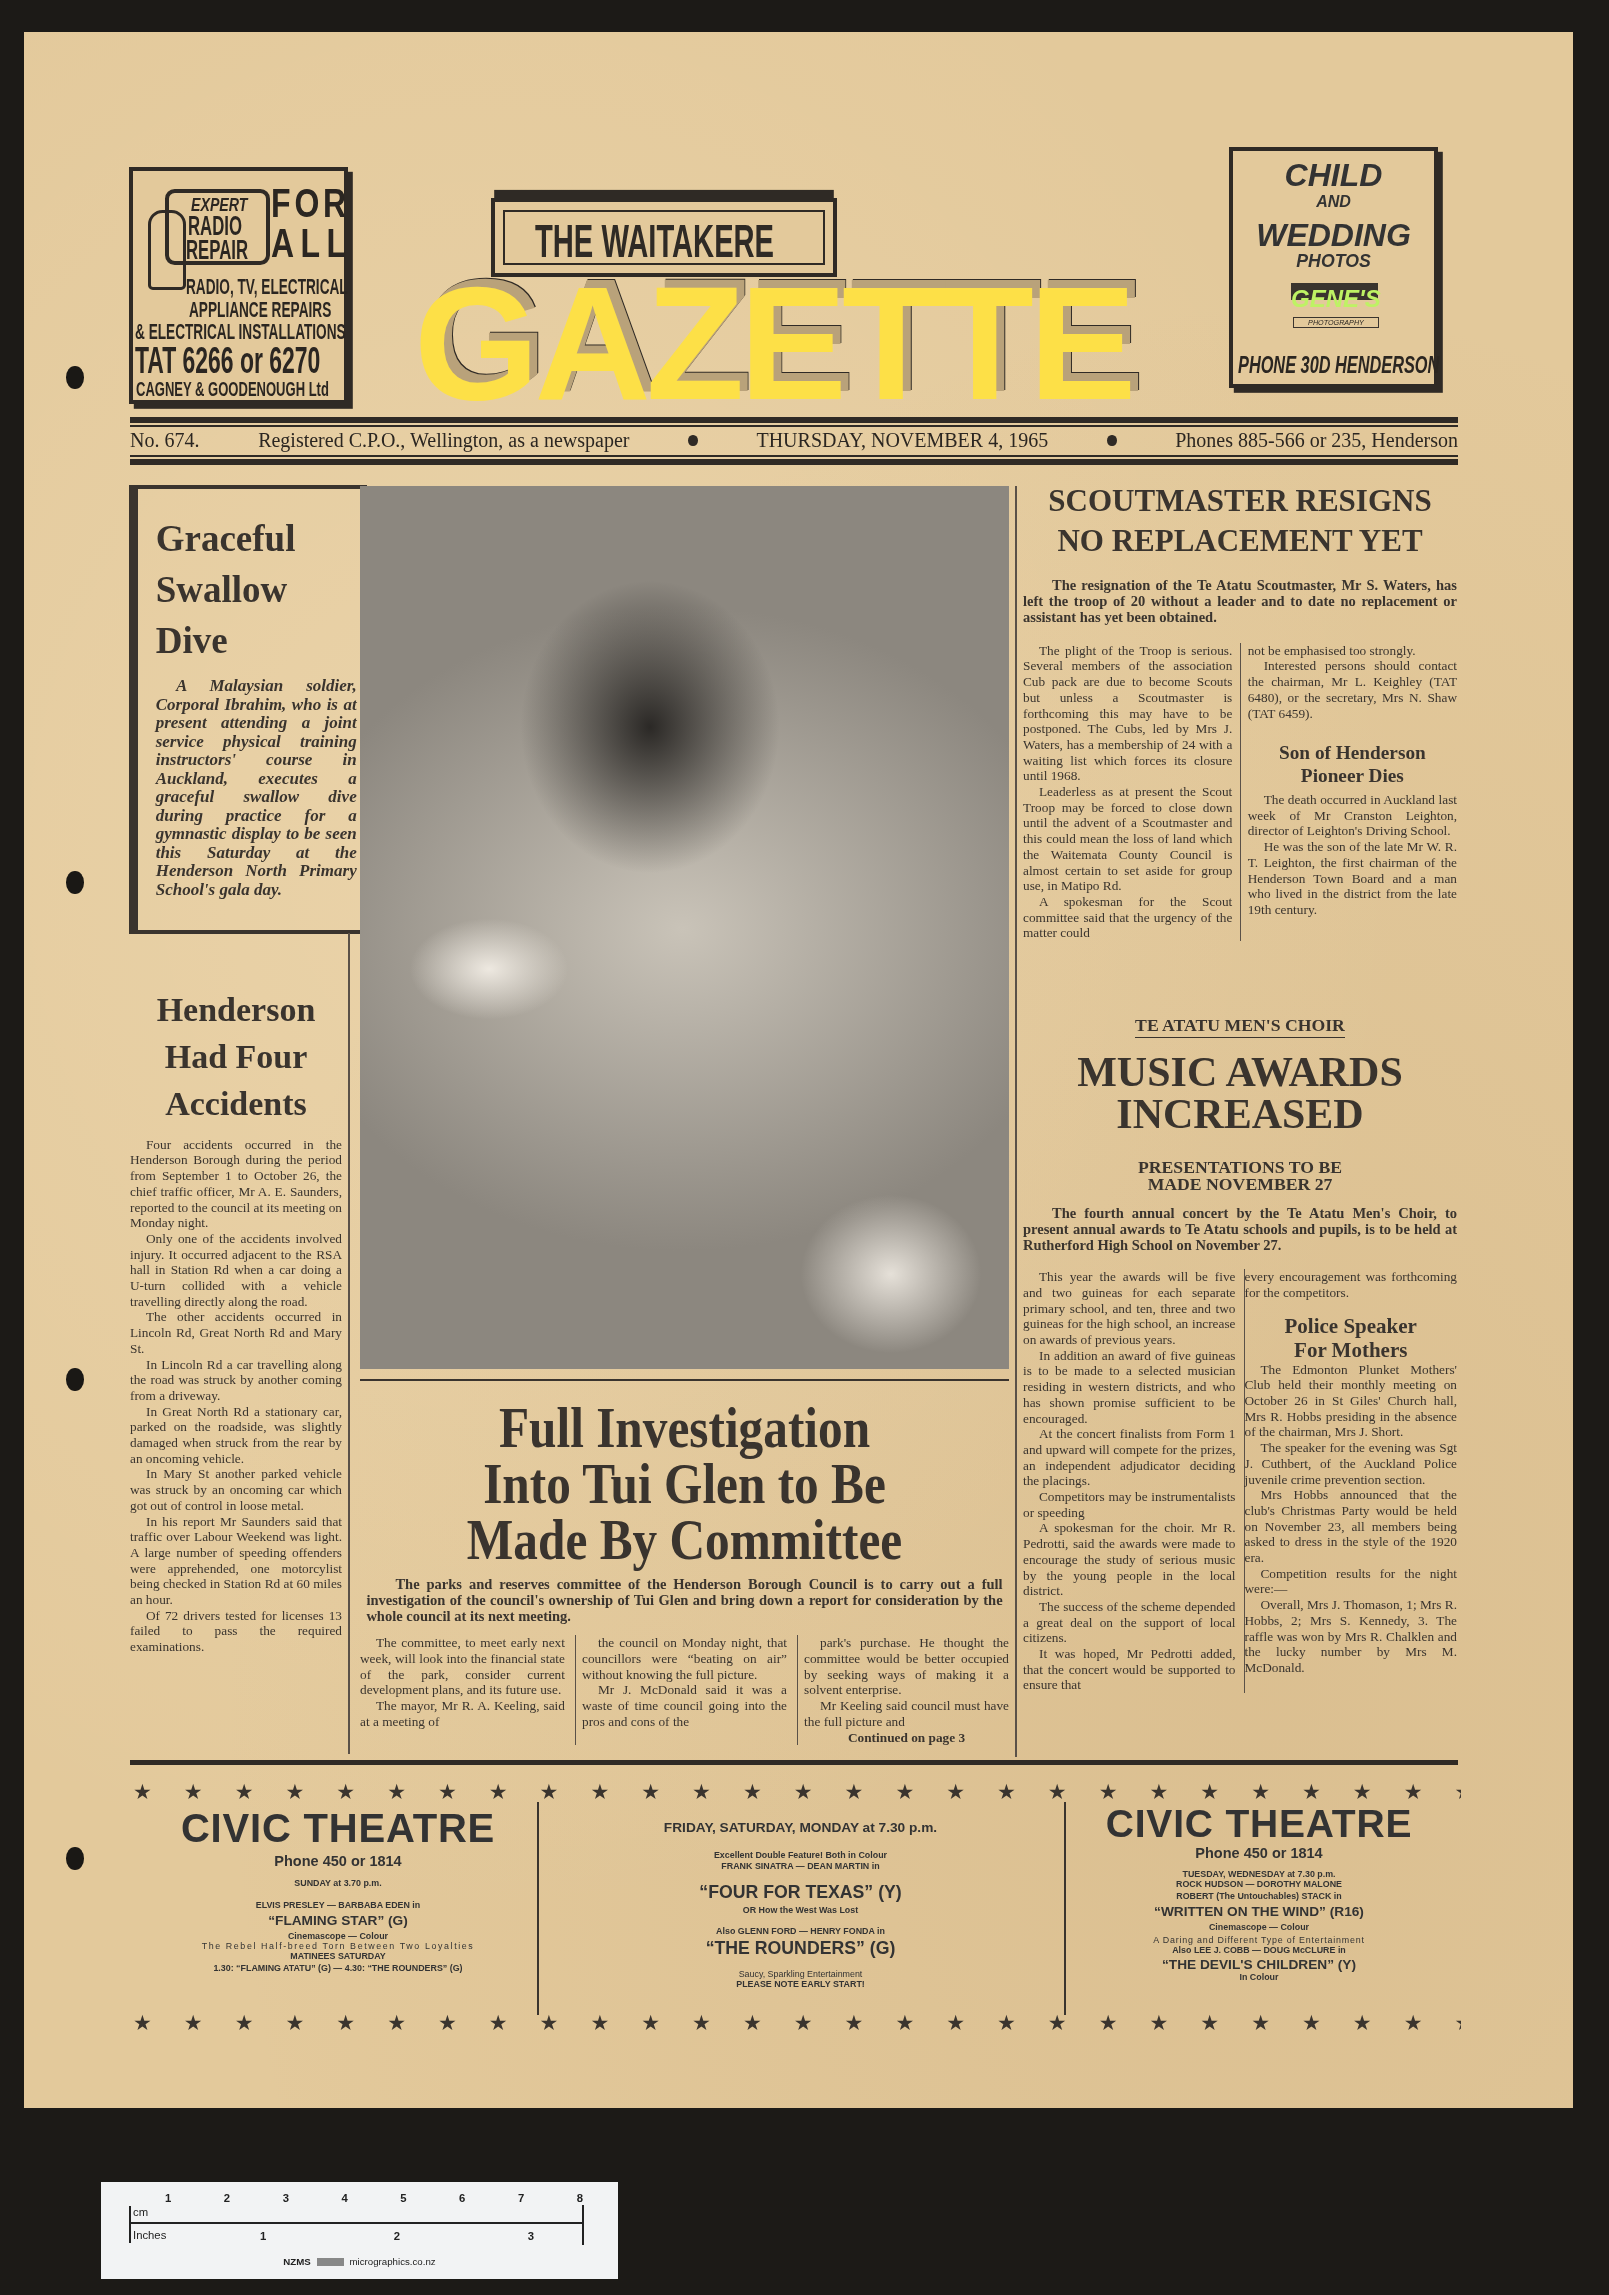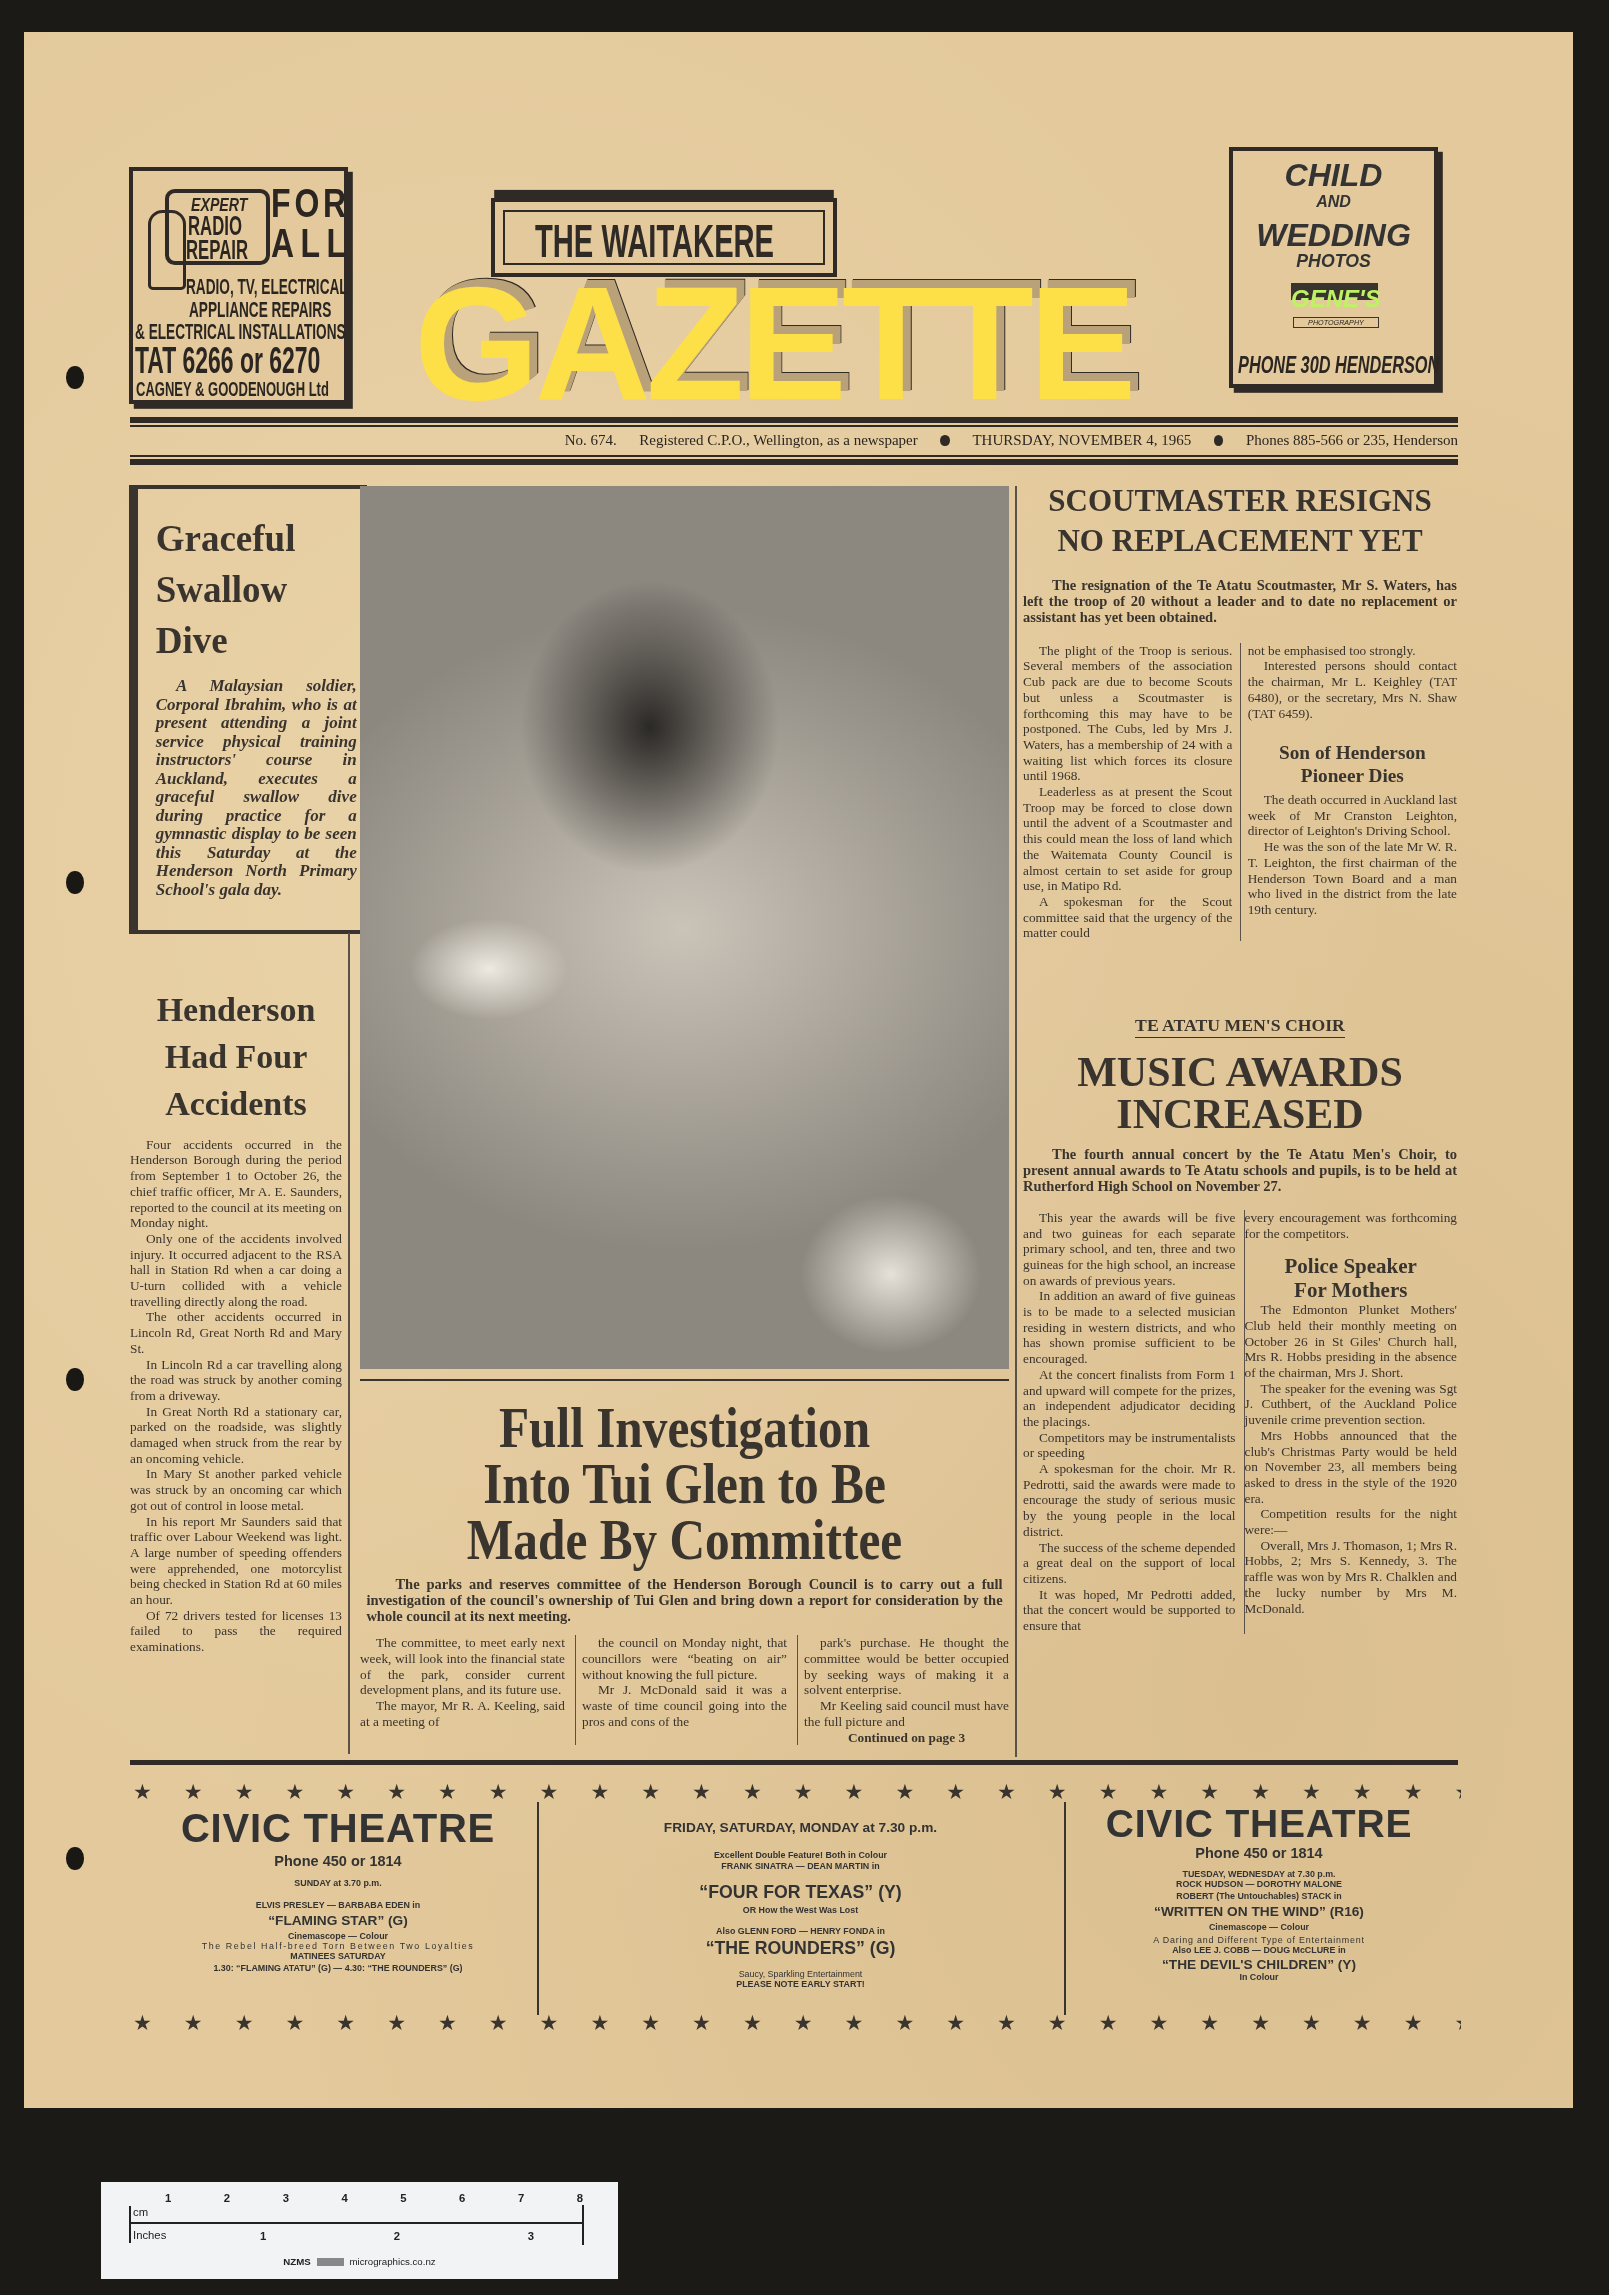--- a/index.html
+++ b/index.html
@@ -24,21 +24,21 @@
   .tube { position:absolute; left:14.5px; top:39px; width:32px; height:74px; border:3.2px solid #2f2a25; border-radius:14.5px 14.5px 4.8px 4.8px; }
   .tv { position:absolute; left:32px; top:17.7px; width:97px; height:68px; border:4.8px solid #2f2a25; border-radius:9.7px; background:#e3c99b; }
   .title-box { position:absolute; left:491px; top:198px; width:338px; height:71px; border:4px solid #2f2a25; box-shadow:0 -11.3px 0 -3.2px #2f2a25; background:#e3c99b; }
   .title-inner { position:absolute; left:8px; top:8px; right:8px; bottom:8px; border:2.4px solid #2f2a25; }
   .gazette {
     position:absolute; left:414px; top:283px; width:764px; height:121px;
     font-family:"Liberation Sans", sans-serif; font-weight:bold; font-size:161px; line-height:121px;
     color:#fde047; letter-spacing:-4.8px; transform:scaleX(1.0); text-shadow:8px -8px 0 #b9a27a, 8.9px -8.9px 0 #2f2a25;
   }
   .rule { position:absolute; left:130px; width:1328px; background:#2f2a25; }
-  .dateline { position:absolute; left:130px; width:1328px; top:430px; height:21px; display:flex; justify-content:flex-end; gap:22.5px; align-items:center; font-size:15px; }
+  .dateline { position:absolute; left:130px; width:1328px; top:430px; height:21px; display:flex; justify-content:space-between; gap:22.5px; align-items:center; font-size:20px; }
   .dot { width:9.7px; height:11.3px; border-radius:50%; background:#2f2a25; display:inline-block; }
   
   .vrule { position:absolute; width:1.6px; background:#5a5148; }
   .hl { font-family:"Liberation Serif", serif; font-weight:bold; color:#3a342e; }
   .body { font-family:"Liberation Serif", serif; font-size:13.3px; line-height:15.7px; text-align:justify; color:#3a342e; }
   .body p { margin:0; text-indent:1.2em; }
   .ital { font-style:italic; font-weight:bold; font-size:17px; line-height:18.5px; }
   .photo {
     position:absolute; left:360px; top:486px; width:649px; height:883px;
     background:
@@ -188,20 +188,24 @@
     </div>
   </div>
 </div>
 
 <div class="abs" style="left:1023px;top:1015px;width:434px;">
   <div style="text-align:center;"><span class="hl" style="font-size:17.7px;border-bottom:1.6px solid #3a342e;padding-bottom:1.6px;">TE ATATU MEN'S CHOIR</span></div>
   <div class="hl" style="text-align:center;font-size:42px;line-height:42px;margin-top:14.5px;">
     <div>MUSIC AWARDS</div>
     <div>INCREASED</div>
   </div>
+  <div class="hl" style="text-align:center;font-size:17.7px;line-height:17.7px;margin-top:24px;">
+    <div>PRESENTATIONS TO BE</div>
+    <div>MADE NOVEMBER 27</div>
+  </div>
   <div class="body" style="font-weight:bold;font-size:14.5px;line-height:16px;margin-top:11.3px;text-indent:2em;">The fourth annual concert by the Te Atatu Men's Choir, to present annual awards to Te Atatu schools and pupils, is to be held at Rutherford High School on November 27.</div>
   <div style="display:flex;gap:8px;margin-top:16px;">
     <div class="body" style="flex:1;">
       <p>This year the awards will be five and two guineas for each separate primary school, and ten, three and two guineas for the high school, an increase on awards of previous years.</p>
       <p>In addition an award of five guineas is to be made to a selected musician residing in western districts, and who has shown promise sufficient to be encouraged.</p>
       <p>At the concert finalists from Form 1 and upward will compete for the prizes, an independent adjudicator deciding the placings.</p>
       <p>Competitors may be instrumentalists or speeding</p>
       <p>A spokesman for the choir. Mr R. Pedrotti, said the awards were made to encourage the study of serious music by the young people in the local district.</p>
       <p>The success of the scheme depended a great deal on the support of local citizens.</p>
       <p>It was hoped, Mr Pedrotti added, that the concert would be supported to ensure that</p>

